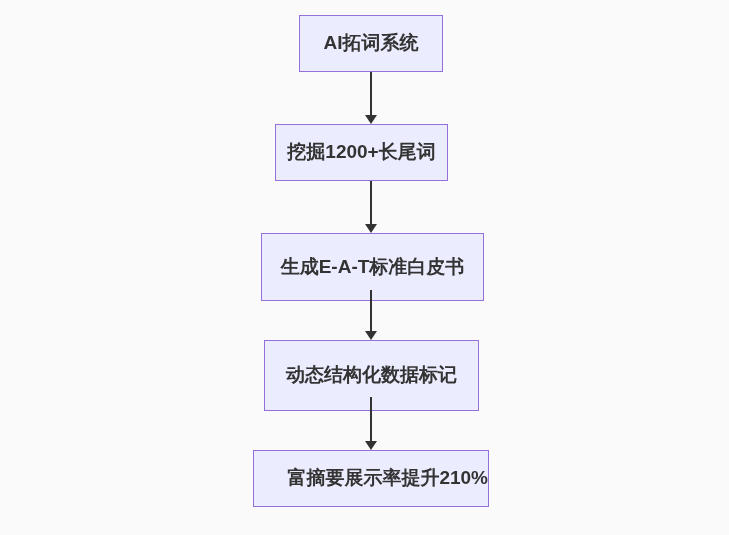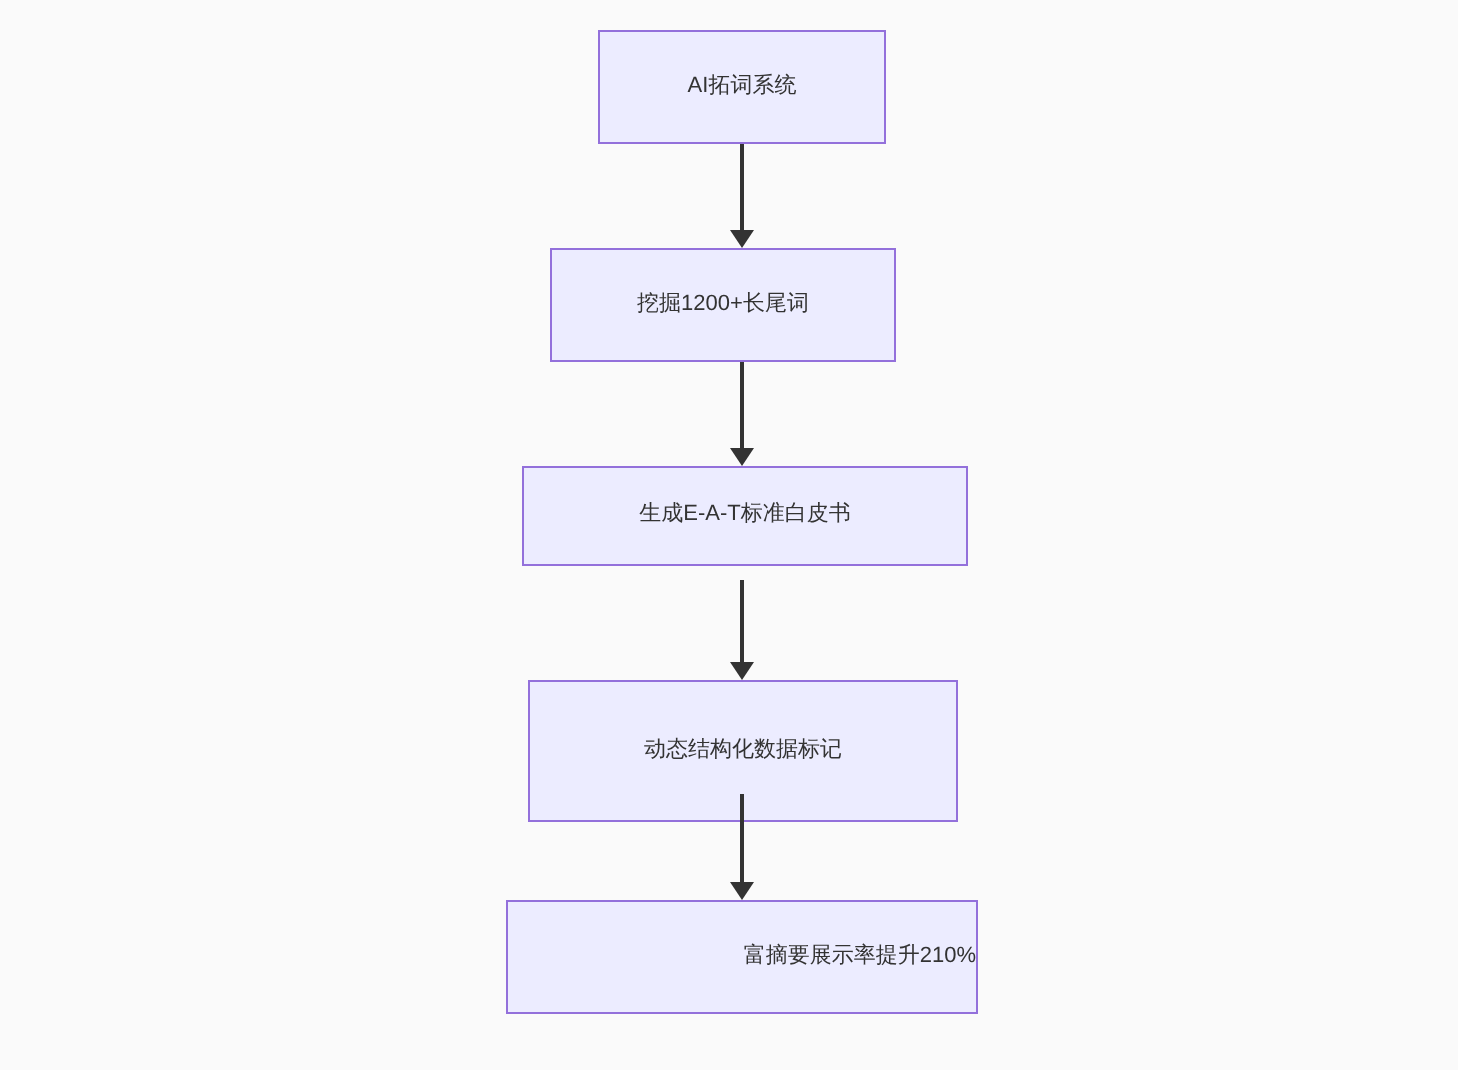--- a/index.html
+++ b/index.html
@@ -20,28 +20,29 @@
   }
   .node {
     position: absolute;
     box-sizing: border-box;
     background: var(--node-fill, #ECECFF);
     border: 1.5px solid var(--node-border, #9370DB);
     display: flex;
     align-items: center;
     justify-content: center;
     color: var(--text, #333333);
-    font-size: 11px;
+    font-size: 19px;
     text-align: center;
     line-height: 1.2;
     white-space: nowrap;
+    font-weight: bold;
   }
   .node-1 { left: 299px; top: 15px;  width: 144px; height: 57px; }
   .node-2 { left: 275px; top: 124px; width: 173px; height: 57px; }
-  .node-3 { left: 261px; top: 233px; width: 223px; height: 50px; }
+  .node-3 { left: 261px; top: 233px; width: 223px; height: 68px; }
   .node-4 { left: 264px; top: 340px; width: 215px; height: 71px; }
   .node-5 { left: 253px; top: 450px; width: 236px; height: 57px; justify-content: flex-end; }
   .arrow {
     position: absolute;
     left: 365px;
     width: 12px;
     display: flex;
     flex-direction: column;
     align-items: center;
   }

